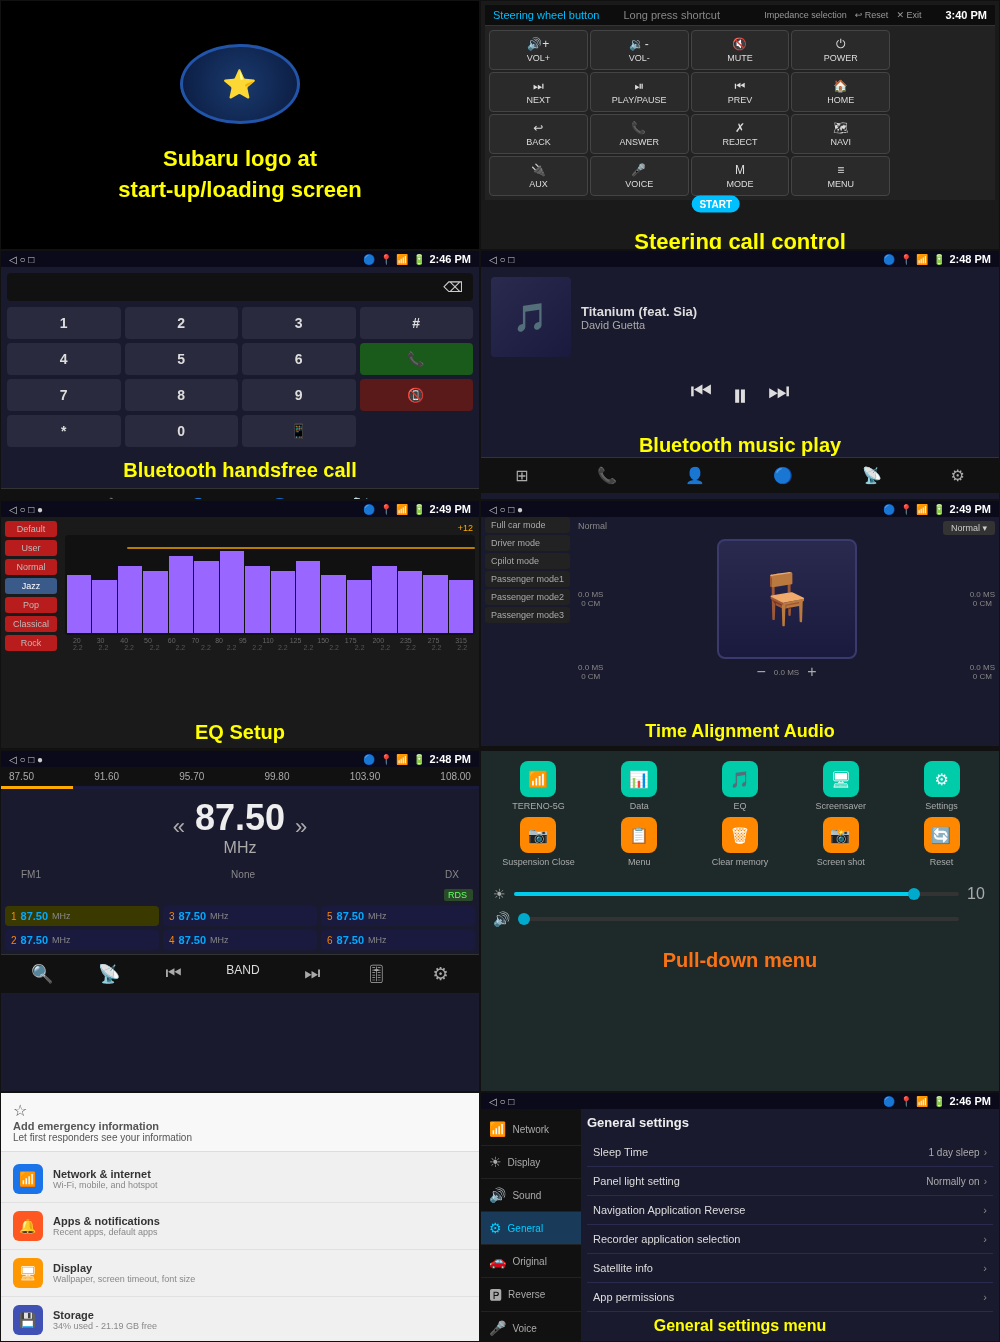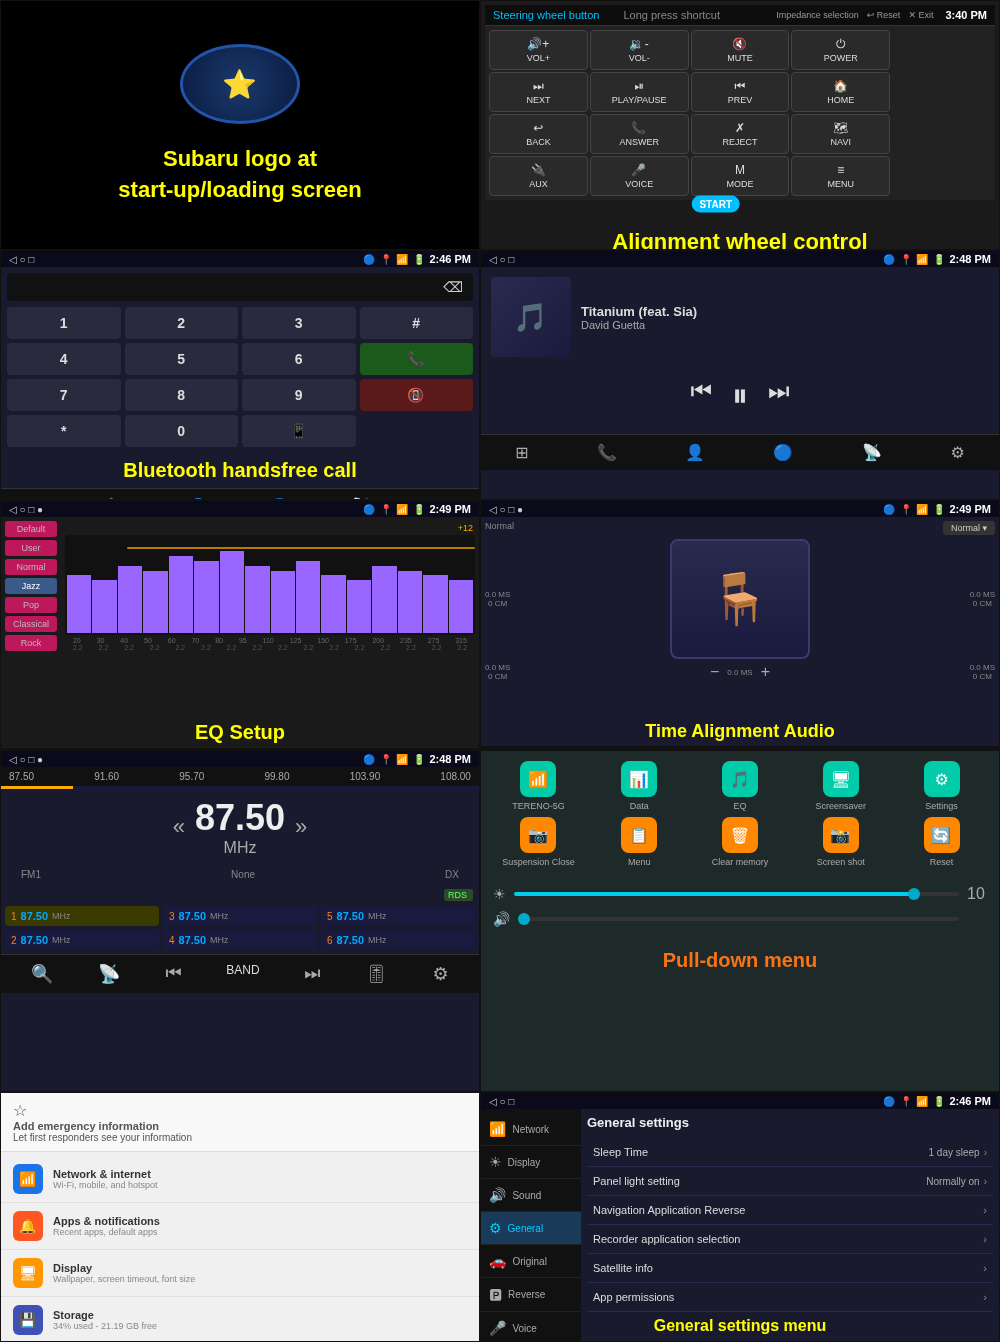--- a/index.html
+++ b/index.html
@@ -250,21 +250,21 @@
       height: 200px;
     }
     .eq-presets {
       display: flex;
       flex-direction: column;
       gap: 3px;
       padding: 4px;
       min-width: 60px;
     }
     .eq-preset {
-      background: #be185d;
+      background: #b91c1c;
       color: #bbb;
       font-size: 9px;
       padding: 3px 6px;
       border-radius: 3px;
       text-align: center;
     }
     .eq-preset.active { background: #3a5a8a; color: #fff; }
     .eq-bottom-bar {
       display: flex;
       justify-content: space-around;
@@ -591,21 +591,21 @@
 
   <div class="cell cell-steering" style="position:relative;">
     <div class="steering-header">
       <span class="steering-tab-active">Steering wheel button</span>
       <span class="steering-tab">Long press shortcut</span>
       <div class="steering-controls">
         <span>Impedance selection</span>
         <span>↩ Reset</span>
         <span>✕ Exit</span>
       </div>
-      <span class="time-display" style="margin-left:12px;">3:40 PM</span>
+      <span class="time-display" style="margin-left:24px;">3:40 PM</span>
     </div>
     <div class="steering-grid">
       <div class="steering-btn">
           <div class="icon">🔊+</div>
           <div>VOL+</div>
         </div>
       <div class="steering-btn">
           <div class="icon">🔉-</div>
           <div>VOL-</div>
         </div>
@@ -666,21 +666,21 @@
         </div>
       <div class="steering-btn">
           <div class="icon">≡</div>
           <div>MENU</div>
         </div>
       <div style="background:transparent;border:none;"></div>
     </div>
     <div style="position:relative; text-align:center;">
       <span class="start-badge" style="position:static; display:inline-block; margin: 4px auto;">START</span>
     </div>
-    <div class="steering-caption" style="position:static; color:#ffff00; font-size:22px; font-weight:bold; text-align:center; padding: 4px;">Alignment wheel control</div>
+    <div class="steering-caption" style="position:static; color:#ffff00; font-size:22px; font-weight:bold; text-align:center; padding: 4px;">Steering call control</div>
   </div>
 
   <div class="cell cell-bt-call">
     <div class="status-bar">
       <div class="status-icons">◁ ○ □</div>
       <div class="status-icons">
         <span>🔵</span>
           <span>📍</span>
           <span>📶</span>
           <span>🔋</span>
@@ -742,20 +742,21 @@
           <div class="track-title">Titanium (feat. Sia)</div>
           <div class="track-artist">David Guetta</div>
         </div>
       </div>
       <div class="music-controls">
         <span>⏮</span>
         <span style="font-size:32px;">⏸</span>
         <span>⏭</span>
       </div>
     </div>
+    <div class="bt-music-caption" style="color:#ffff00; font-weight:bold; font-size:20px;">Bluetooth music play</div>
     <div class="nav-bar">
       <span class="nav-icon">⊞</span>
       <span class="nav-icon">📞</span>
       <span class="nav-icon">👤</span>
       <span class="nav-icon active">🔵</span>
       <span class="nav-icon">📡</span>
       <span class="nav-icon">⚙</span>
     </div>
   </div>
 
@@ -855,20 +856,28 @@
       <div class="status-icons">◁ ○ □ ●</div>
       <div class="status-icons">
         <span>🔵</span>
           <span>📍</span>
           <span>📶</span>
           <span>🔋</span>
         <span class="time-display">2:49 PM</span>
       </div>
     </div>
     <div style="display:flex; height:200px;">
+      <div class="alignment-modes">
+        <div class="align-mode">Full car mode</div>
+        <div class="align-mode">Driver mode</div>
+        <div class="align-mode">Cpilot mode</div>
+        <div class="align-mode">Passenger mode1</div>
+        <div class="align-mode">Passenger mode2</div>
+        <div class="align-mode">Passenger mode3</div>
+      </div>
       <div style="flex:1; padding:4px;">
         <div style="display:flex; justify-content:space-between; font-size:9px; color:#888; margin-bottom:4px;">
           <span>Normal</span>
           <span style="background:#333; padding:2px 8px; border-radius:3px; color:#ccc;">Normal ▾</span>
         </div>
         <div style="display:flex; justify-content:space-between; align-items:center;">
           <div style="font-size:8px; color:#888; text-align:center;">
             <div>0.0 MS</div>
             <div>0 CM</div>
           </div>

